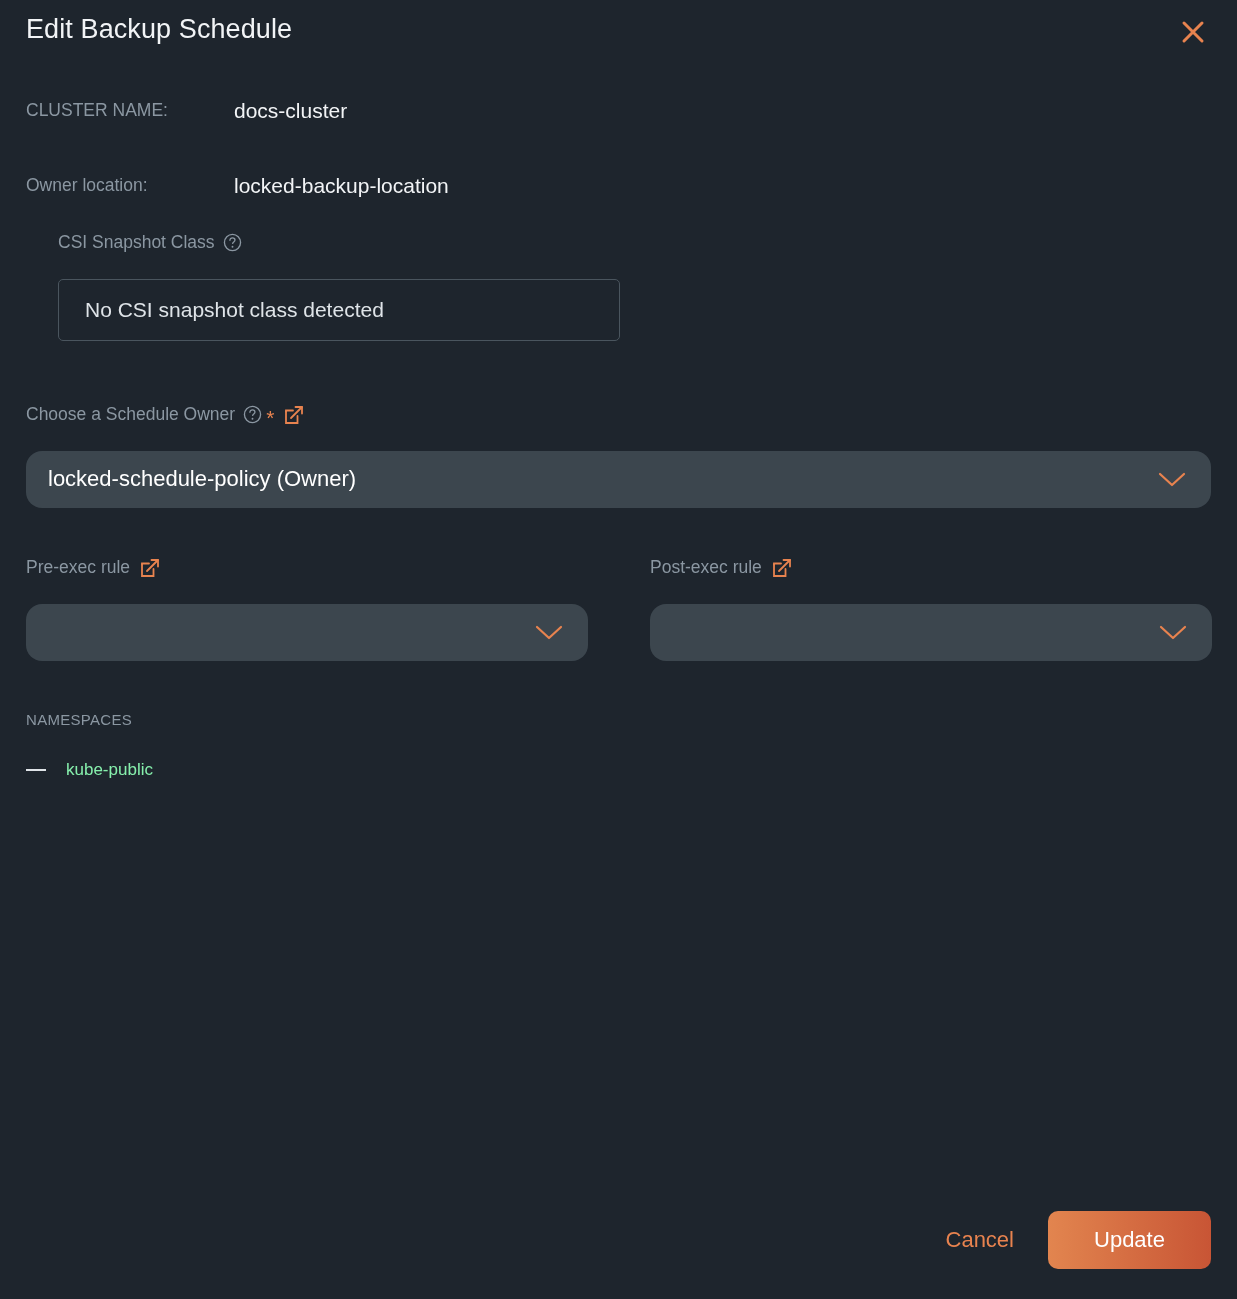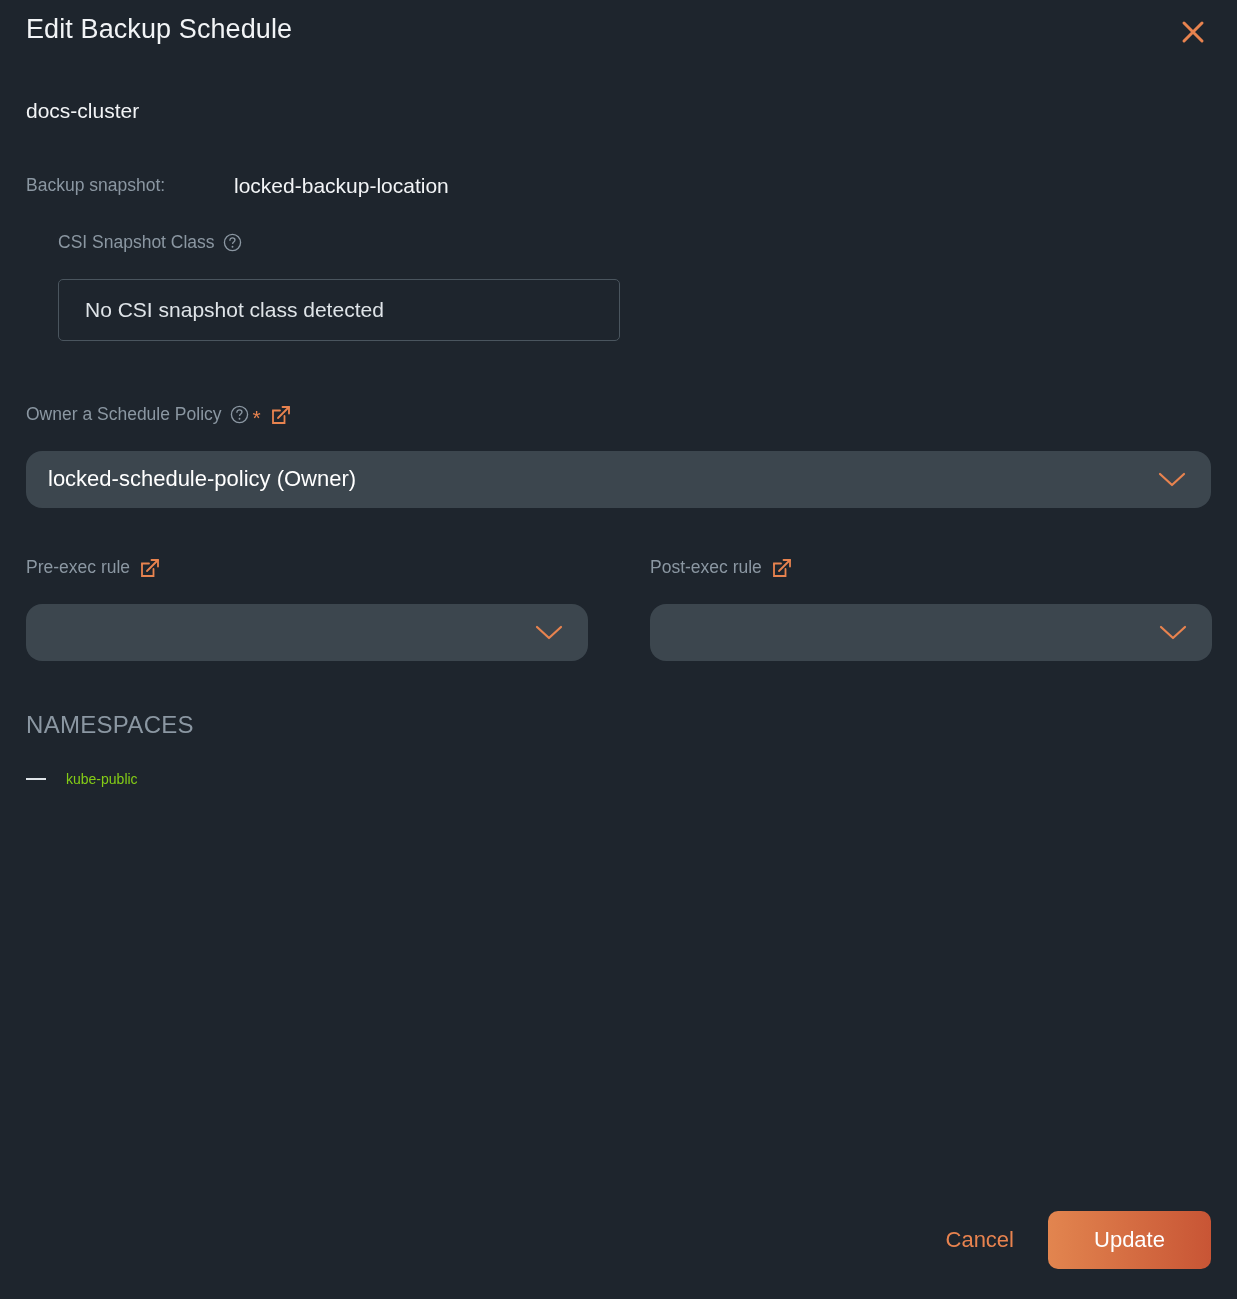--- a/index.html
+++ b/index.html
@@ -173,37 +173,37 @@
     cursor: pointer;
     display: flex;
     align-items: center;
     justify-content: center;
     padding-bottom: 4px;
   }
 
   
   .ns-section { margin-top: 50px; }
   .ns-title {
-    font-size: 24px;
+    font-size: 15px;
     color: #8b97a2;
     letter-spacing: 0.3px;
   }
   .ns-item {
     display: flex;
     align-items: center;
     margin-top: 32px;
     gap: 20px;
   }
   .ns-dash {
     width: 20px;
     height: 2px;
     background: #dfe4e8;
     flex: 0 0 20px;
   }
-  .ns-name { font-size: 14px; color: #84cc16; }
+  .ns-name { font-size: 17px; color: #86efac; }
 
   
   .footer {
     position: absolute;
     right: 26px;
     bottom: 29px;
     display: flex;
     align-items: center;
     gap: 32px;
   }
@@ -242,47 +242,48 @@
       <span class="icon">
         <svg width="26" height="26" viewBox="0 0 26 26">
           <path d="M4 4 L22 22 M22 4 L4 22" stroke="#e8834f" stroke-width="3" stroke-linecap="round"></path>
         </svg>
       </span>
     </button>
   </div>
 
   <div class="info-rows">
     <div class="info-row">
+      <div class="info-label">CLUSTER NAME:</div>
       <div class="info-value">docs-cluster</div>
     </div>
     <div class="info-row">
     </div>
     <div class="info-row">
-      <div class="info-label wrap">Backup snapshot:</div>
+      <div class="info-label wrap">Owner location:</div>
       <div class="info-value">locked-backup-location</div>
     </div>
   </div>
 
   <div class="csi-section">
     <div class="field-label">
       <span>CSI Snapshot Class</span>
       <span class="icon">
         <svg width="19" height="19" viewBox="0 0 20 20">
           <circle cx="10" cy="10" r="8.5" fill="none" stroke="#8b97a2" stroke-width="1.4"></circle>
           <path d="M7.3 7.6c0-1.5 1.2-2.5 2.7-2.5s2.6 0.9 2.6 2.3c0 1.9-2.4 2-2.4 3.6" fill="none" stroke="#8b97a2" stroke-width="1.4" stroke-linecap="round"></path>
           <circle cx="10" cy="14.4" r="1" fill="#8b97a2"></circle>
         </svg>
       </span>
     </div>
     <div class="csi-box">No CSI snapshot class detected</div>
   </div>
 
   <div class="policy-section">
     <div class="field-label">
-      <span>Owner a Schedule Policy</span>
+      <span>Choose a Schedule Owner</span>
       <span class="icon">
         <svg width="19" height="19" viewBox="0 0 20 20">
           <circle cx="10" cy="10" r="8.5" fill="none" stroke="#8b97a2" stroke-width="1.4"></circle>
           <path d="M7.3 7.6c0-1.5 1.2-2.5 2.7-2.5s2.6 0.9 2.6 2.3c0 1.9-2.4 2-2.4 3.6" fill="none" stroke="#8b97a2" stroke-width="1.4" stroke-linecap="round"></path>
           <circle cx="10" cy="14.4" r="1" fill="#8b97a2"></circle>
         </svg>
       </span>
       <span class="req-star">*</span>
       <button class="icon-btn">
         <span class="icon">

